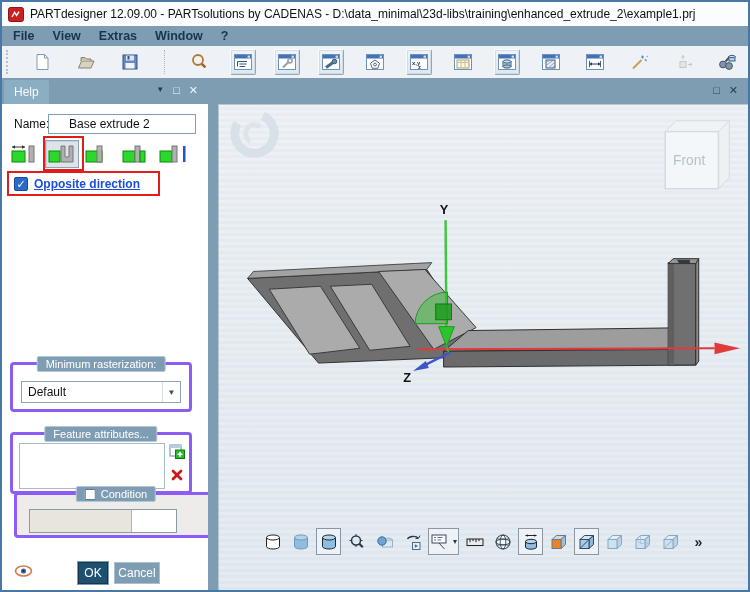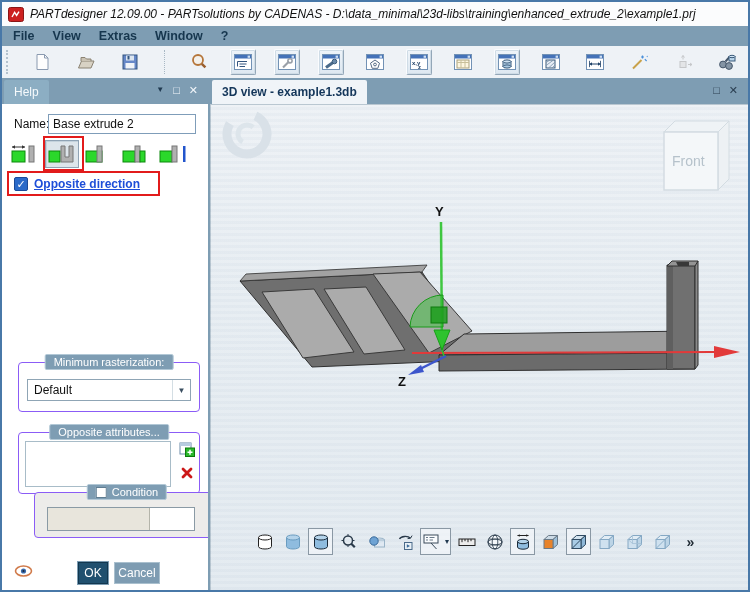--- a/index.html
+++ b/index.html
@@ -3,21 +3,21 @@
 <meta charset="utf-8">
 <style>
   * { box-sizing: border-box; margin:0; padding:0; }
   html,body { width:750px; height:592px; }
   body { font-family:"Liberation Sans", sans-serif; background:#cfd8e0; }
   .window { width:750px; height:592px; border:2px solid #4878a8; background:#fff;
             display:flex; flex-direction:column; overflow:hidden; }
 
   
   .titlebar { height:24px; background:#fbfcfd; display:flex; align-items:center;
-              padding:0 6px; gap:6px; flex:0 0 auto;font-style:italic; }
+              padding:0 6px; gap:6px; flex:0 0 auto; }
   .titlebar .title { font-size:12px; color:#111; white-space:nowrap; overflow:hidden; }
 
   
   .menubar { height:20px; background:#7e9db3; display:flex; align-items:center;
              padding:0 2px; flex:0 0 auto; }
   .menuitem { font-size:12.5px; font-weight:700; color:#16364e; padding:0 9px; height:100%;
               display:flex; align-items:center; }
 
   
   .toolbar { height:30px; background:#eef2f6; display:flex; align-items:center;
@@ -26,54 +26,54 @@
   .tsep  { width:6px; height:24px; border-left:1px dotted #a8b8c4; margin:0 3px; }
   .tbtn { height:26px; min-width:26px; display:flex; align-items:center; justify-content:center;
           border:1px solid transparent; border-radius:2px; background:transparent; padding:0 1px; }
   .tbtn.pressed { border-color:#fafcfe #93a7b8 #93a7b8 #fafcfe; background:linear-gradient(#eef4f9,#dde8f1);
                   box-shadow:inset 0 0 0 1px #cfdce6; }
   .tbtn.disabled { opacity:.45; filter:grayscale(1); }
   .tbtn .caret { font-size:8px; color:#223a50; margin-left:2px; }
   .ticon { display:flex; }
 
   
-  .main { flex:1; display:flex; background:#7e9db3; gap:2px; min-height:0; }
+  .main { flex:1; display:flex; background:#7e9db3; gap:10px; min-height:0; }
   .left-panel  { width:206px; display:flex; flex-direction:column; flex:0 0 auto; }
   .right-panel { flex:1; display:flex; flex-direction:column; min-width:0; }
 
   .tabbar { height:26px; background:#7e9db3; display:flex; align-items:flex-end; gap:2px;
             padding:2px 2px 0 2px; flex:0 0 auto; }
   .tab { height:24px; display:flex; align-items:center; padding:0 10px; font-size:12px;
          border-radius:2px 2px 0 0; white-space:nowrap; }
   .tab.active   { background:#f0f4f8; color:#14365a; font-weight:700; }
   .tab.inactive { background:#8caec3; color:#f6fafc; }
   .tab-controls { margin-left:auto; display:flex; align-items:center; gap:9px;
                   padding:0 8px; align-self:center; margin-bottom:4px; }
   .tc { font-size:11px; color:#203a50; line-height:1; }
   .tc.small { font-size:8px; }
   .right-panel .tc { color:#2a3e50; }
 
   
   .left-content { flex:1; background:#fff; position:relative; overflow:hidden; }
   .name-row { position:absolute; top:10px; left:0; right:0; height:20px; }
   .name-row label { position:absolute; left:12px; top:3px; font-size:12px; color:#111; }
   .name-row input { position:absolute; left:46px; top:0; width:148px; height:20px;
-                    border:1px solid #7f9db9; font-size:12px; padding:0 4px;
+                    border:1px solid #7f9db9; font-size:12px; padding:0 20px;
                     font-family:"Liberation Sans",sans-serif; color:#111; }
   .mode-row { position:absolute; top:36px; left:0; height:28px; }
   .mbtn { position:absolute; top:0; width:34px; height:28px; display:flex; align-items:center;
           justify-content:center; border:1px solid transparent; background:transparent; }
   .mbtn.selected { border-color:#8fa3b5; background:#dde5eb; box-shadow:inset 1px 1px 0 #c4d2dc; }
   .hl-box { position:absolute; border:2px solid #e21b1b; pointer-events:none; }
   .opp-row { position:absolute; top:71px; left:12px; height:18px; display:flex; align-items:center; gap:6px; }
   .cb { width:14px; height:14px; background:#2a6ac8; border:1px solid #1a4a98; border-radius:2px;
         color:#fff; font-size:11px; line-height:13px; text-align:center; }
   .opp-label { font-size:12px; color:#1d4ed8; font-weight:600;text-decoration:underline; }
 
-  .group { position:absolute; border:1px solid #8b5cf6; border-radius:4px; background:#fff;margin-left:8px; }
+  .group { position:absolute; border:3px solid #8b5cf6; border-radius:4px; background:#fff; }
   .chip { position:absolute; top:-9px; left:50%; transform:translateX(-50%); background:#7e9db3;
           color:#fff; font-size:11px; padding:1px 8px; border:1px solid #b2c8d6; border-radius:2px;
           white-space:nowrap; display:flex; align-items:center; gap:5px; }
   .chip .cb-empty { width:11px; height:11px; background:#fff; border:1px solid #5f7d92; }
   .combo { position:absolute; left:8px; right:8px; top:16px; height:22px; background:#fff;
            border:1px solid #8fa5b5; display:flex; align-items:center; font-size:12px;
            padding-left:6px; color:#111; }
   .combo .arrowbox { margin-left:auto; width:18px; height:100%; display:flex; align-items:center;
                      justify-content:center; font-size:8px; color:#3a4e60; border-left:1px solid #d4dee4; }
   .fa-box { position:absolute; left:6px; top:8px; width:146px; height:46px; background:#fff;
@@ -392,38 +392,38 @@
 
         <div class="group" style="left:8px; top:258px; width:182px; height:50px;">
           <span class="chip">Minimum rasterization:</span>
           <div class="combo">
             <span>Default</span>
             <span class="arrowbox">▼</span>
           </div>
         </div>
 
         <div class="group" style="left:8px; top:328px; width:182px; height:62px;">
-          <span class="chip">Opposite attributes...</span>
+          <span class="chip">Feature attributes...</span>
           <textarea class="fa-box" style=""></textarea>
           <span class="fa-add">
             <svg width="17" height="17" viewBox="0 0 17 17">
               <rect x="1" y="2" width="11" height="11" fill="#fff" stroke="#6a8aa8"></rect>
               <rect x="1" y="2" width="11" height="3" fill="#b8cce0"></rect>
               <rect x="6.5" y="7" width="9" height="8.5" fill="#2bb82b" stroke="#0c7a0c"></rect>
               <path d="M11 8.8v5M8.5 11.3h5" stroke="#fff" stroke-width="1.5"></path>
             </svg>
           </span>
           <span class="fa-del">
             <svg width="14" height="14" viewBox="0 0 14 14">
               <path d="M3 3l8 8M11 3l-8 8" stroke="#cc1818" stroke-width="2.8" stroke-linecap="round"></path>
             </svg>
           </span>
         </div>
 
-        <div class="group cond" style="left:24px; top:388px; width:186px; height:46px;">
+        <div class="group cond" style="left:12px; top:388px; width:204px; height:46px;">
           <span class="chip">
             <span class="cb-empty"></span>
             <span>Condition</span>
           </span>
           <div class="cond-field">
             <div class="cond-left"></div>
           </div>
         </div>
 
 
@@ -434,23 +434,20 @@
             <circle cx="9.5" cy="7" r="1.1" fill="#16243a"></circle>
           </svg>
         </span>
         <button class="btn btn-ok">OK</button>
         <button class="btn btn-cancel">Cancel</button>
       </div>
     </div>
 
     <div class="right-panel">
       <div class="tabbar">
-        <div class="tab active">
-          <span>3D view - example1.3db</span>
-        </div>
         <div class="tab-controls">
           <span class="tc">□</span>
           <span class="tc">✕</span>
         </div>
       </div>
       <div class="viewport">
         <div class="stripes"></div>
 
         <svg class="scene" viewBox="0 0 538 488" preserveAspectRatio="xMidYMid slice">
 

